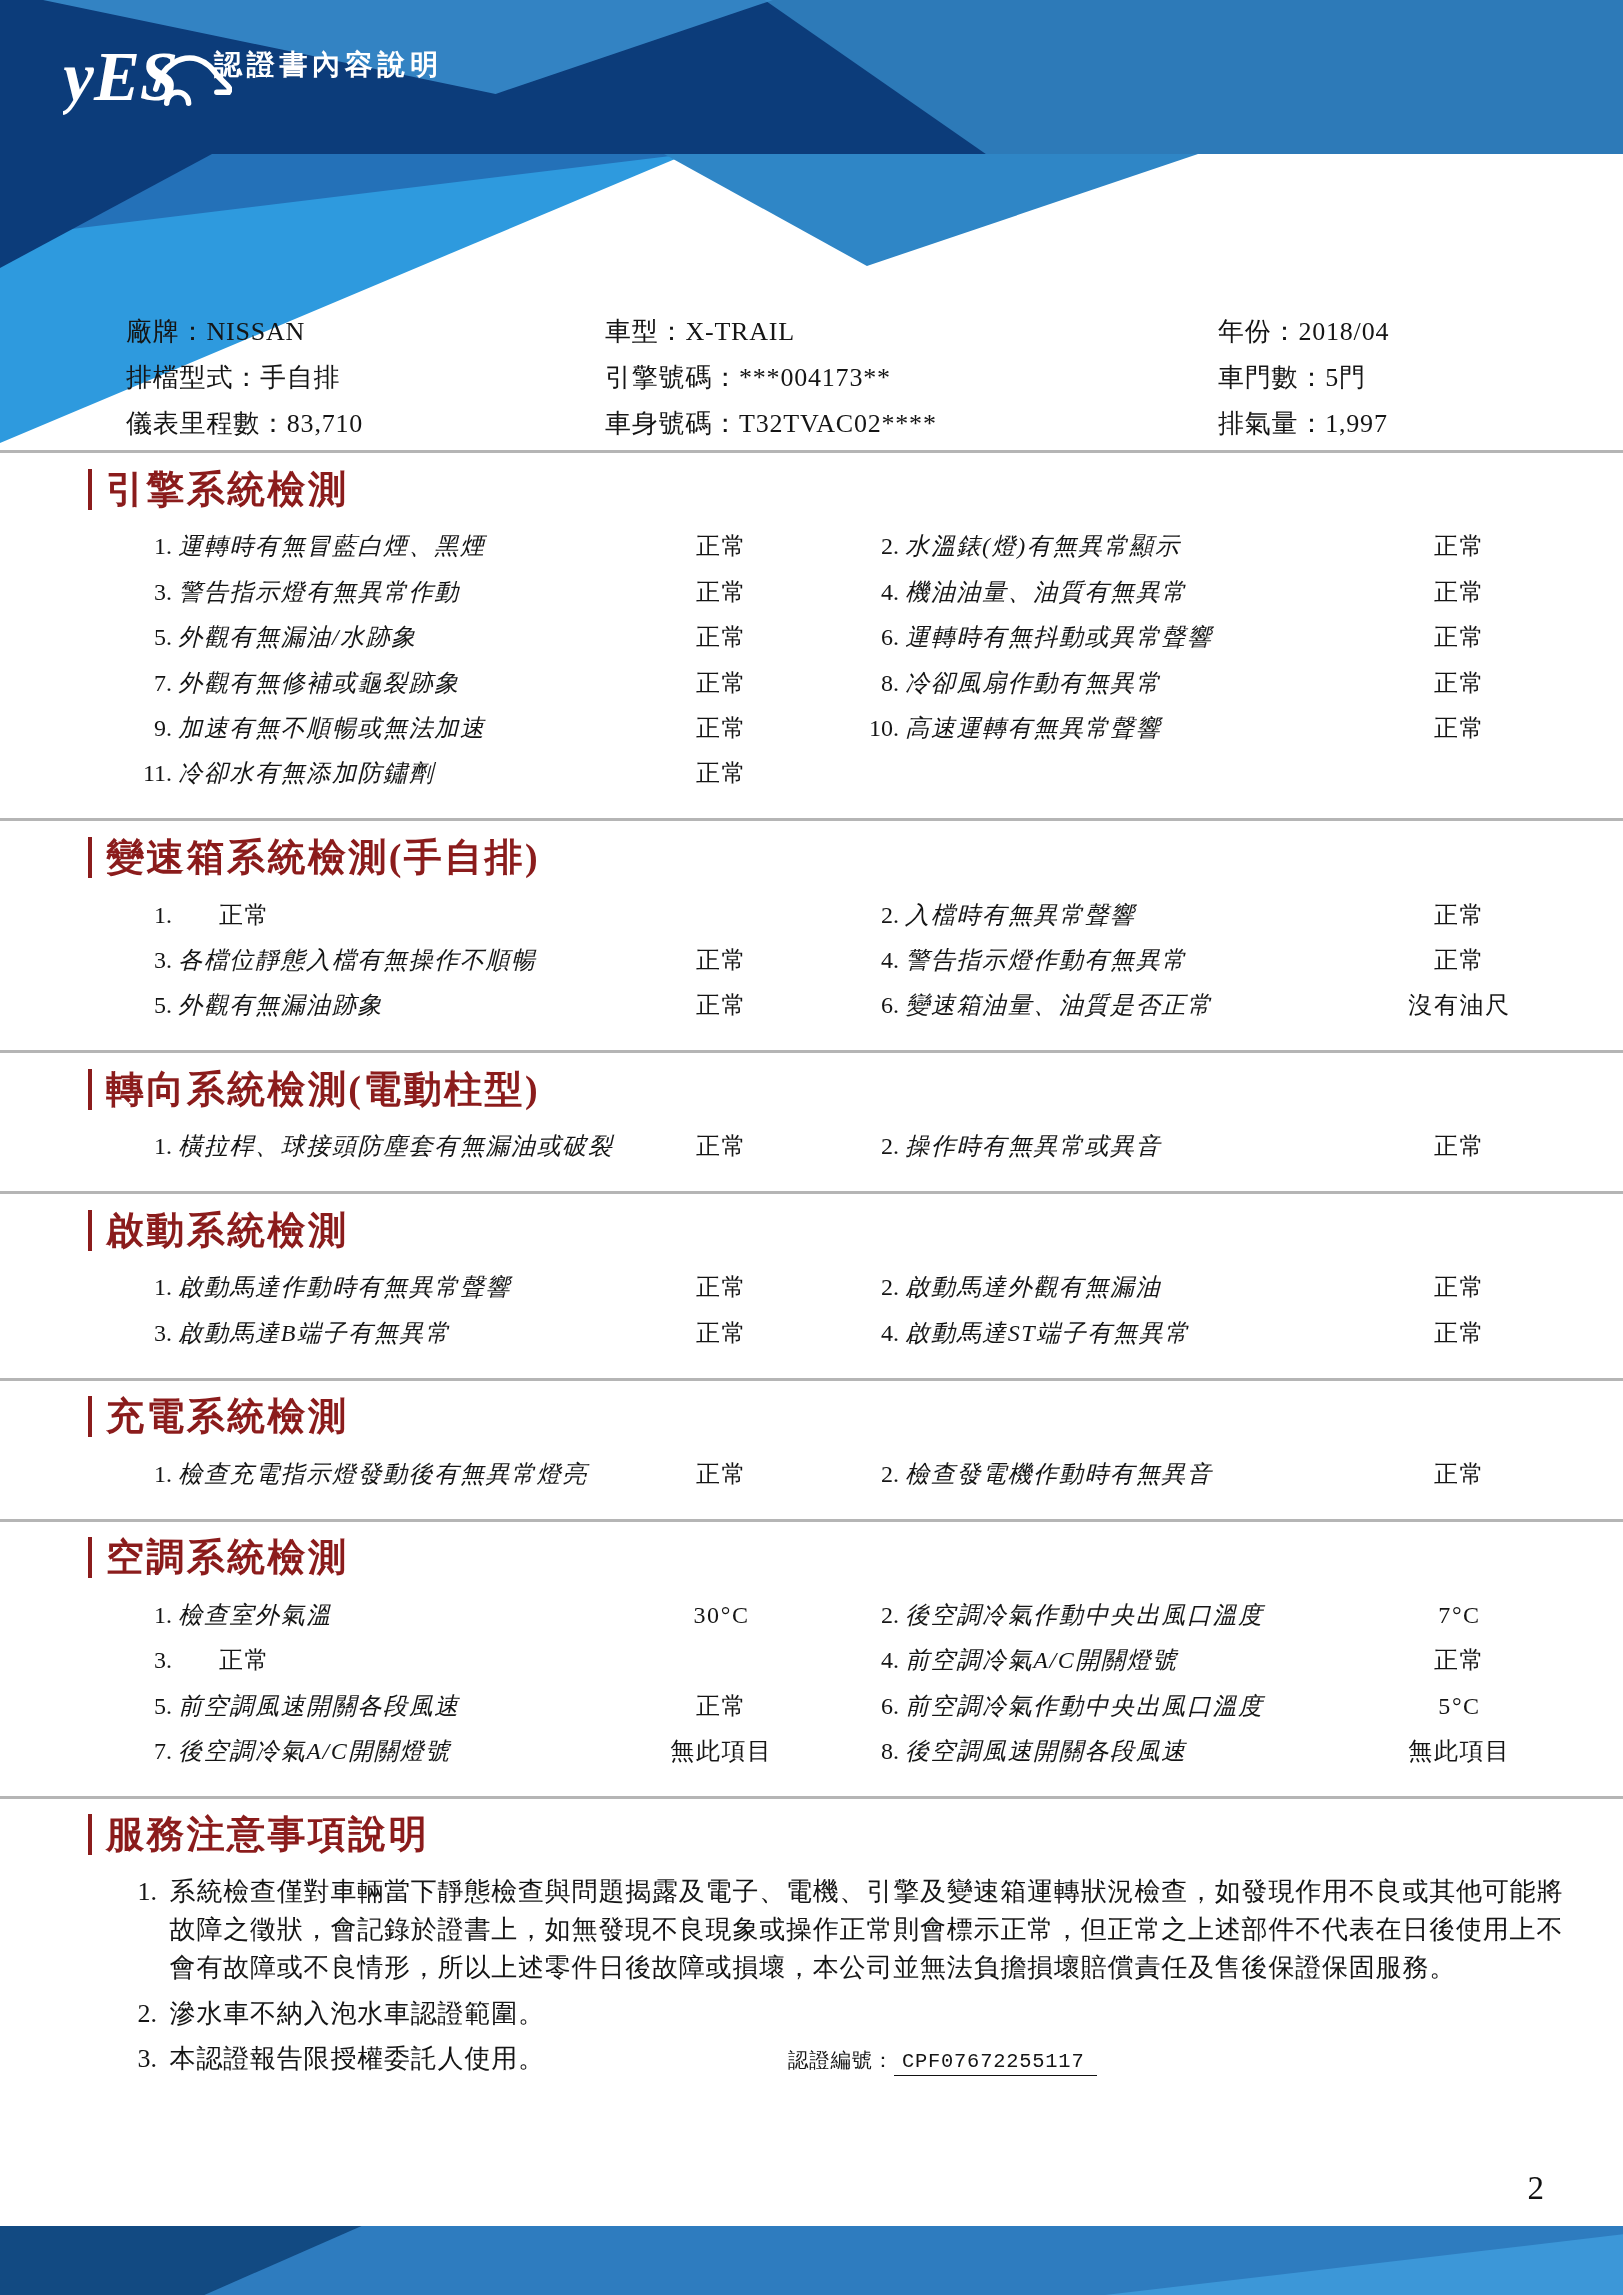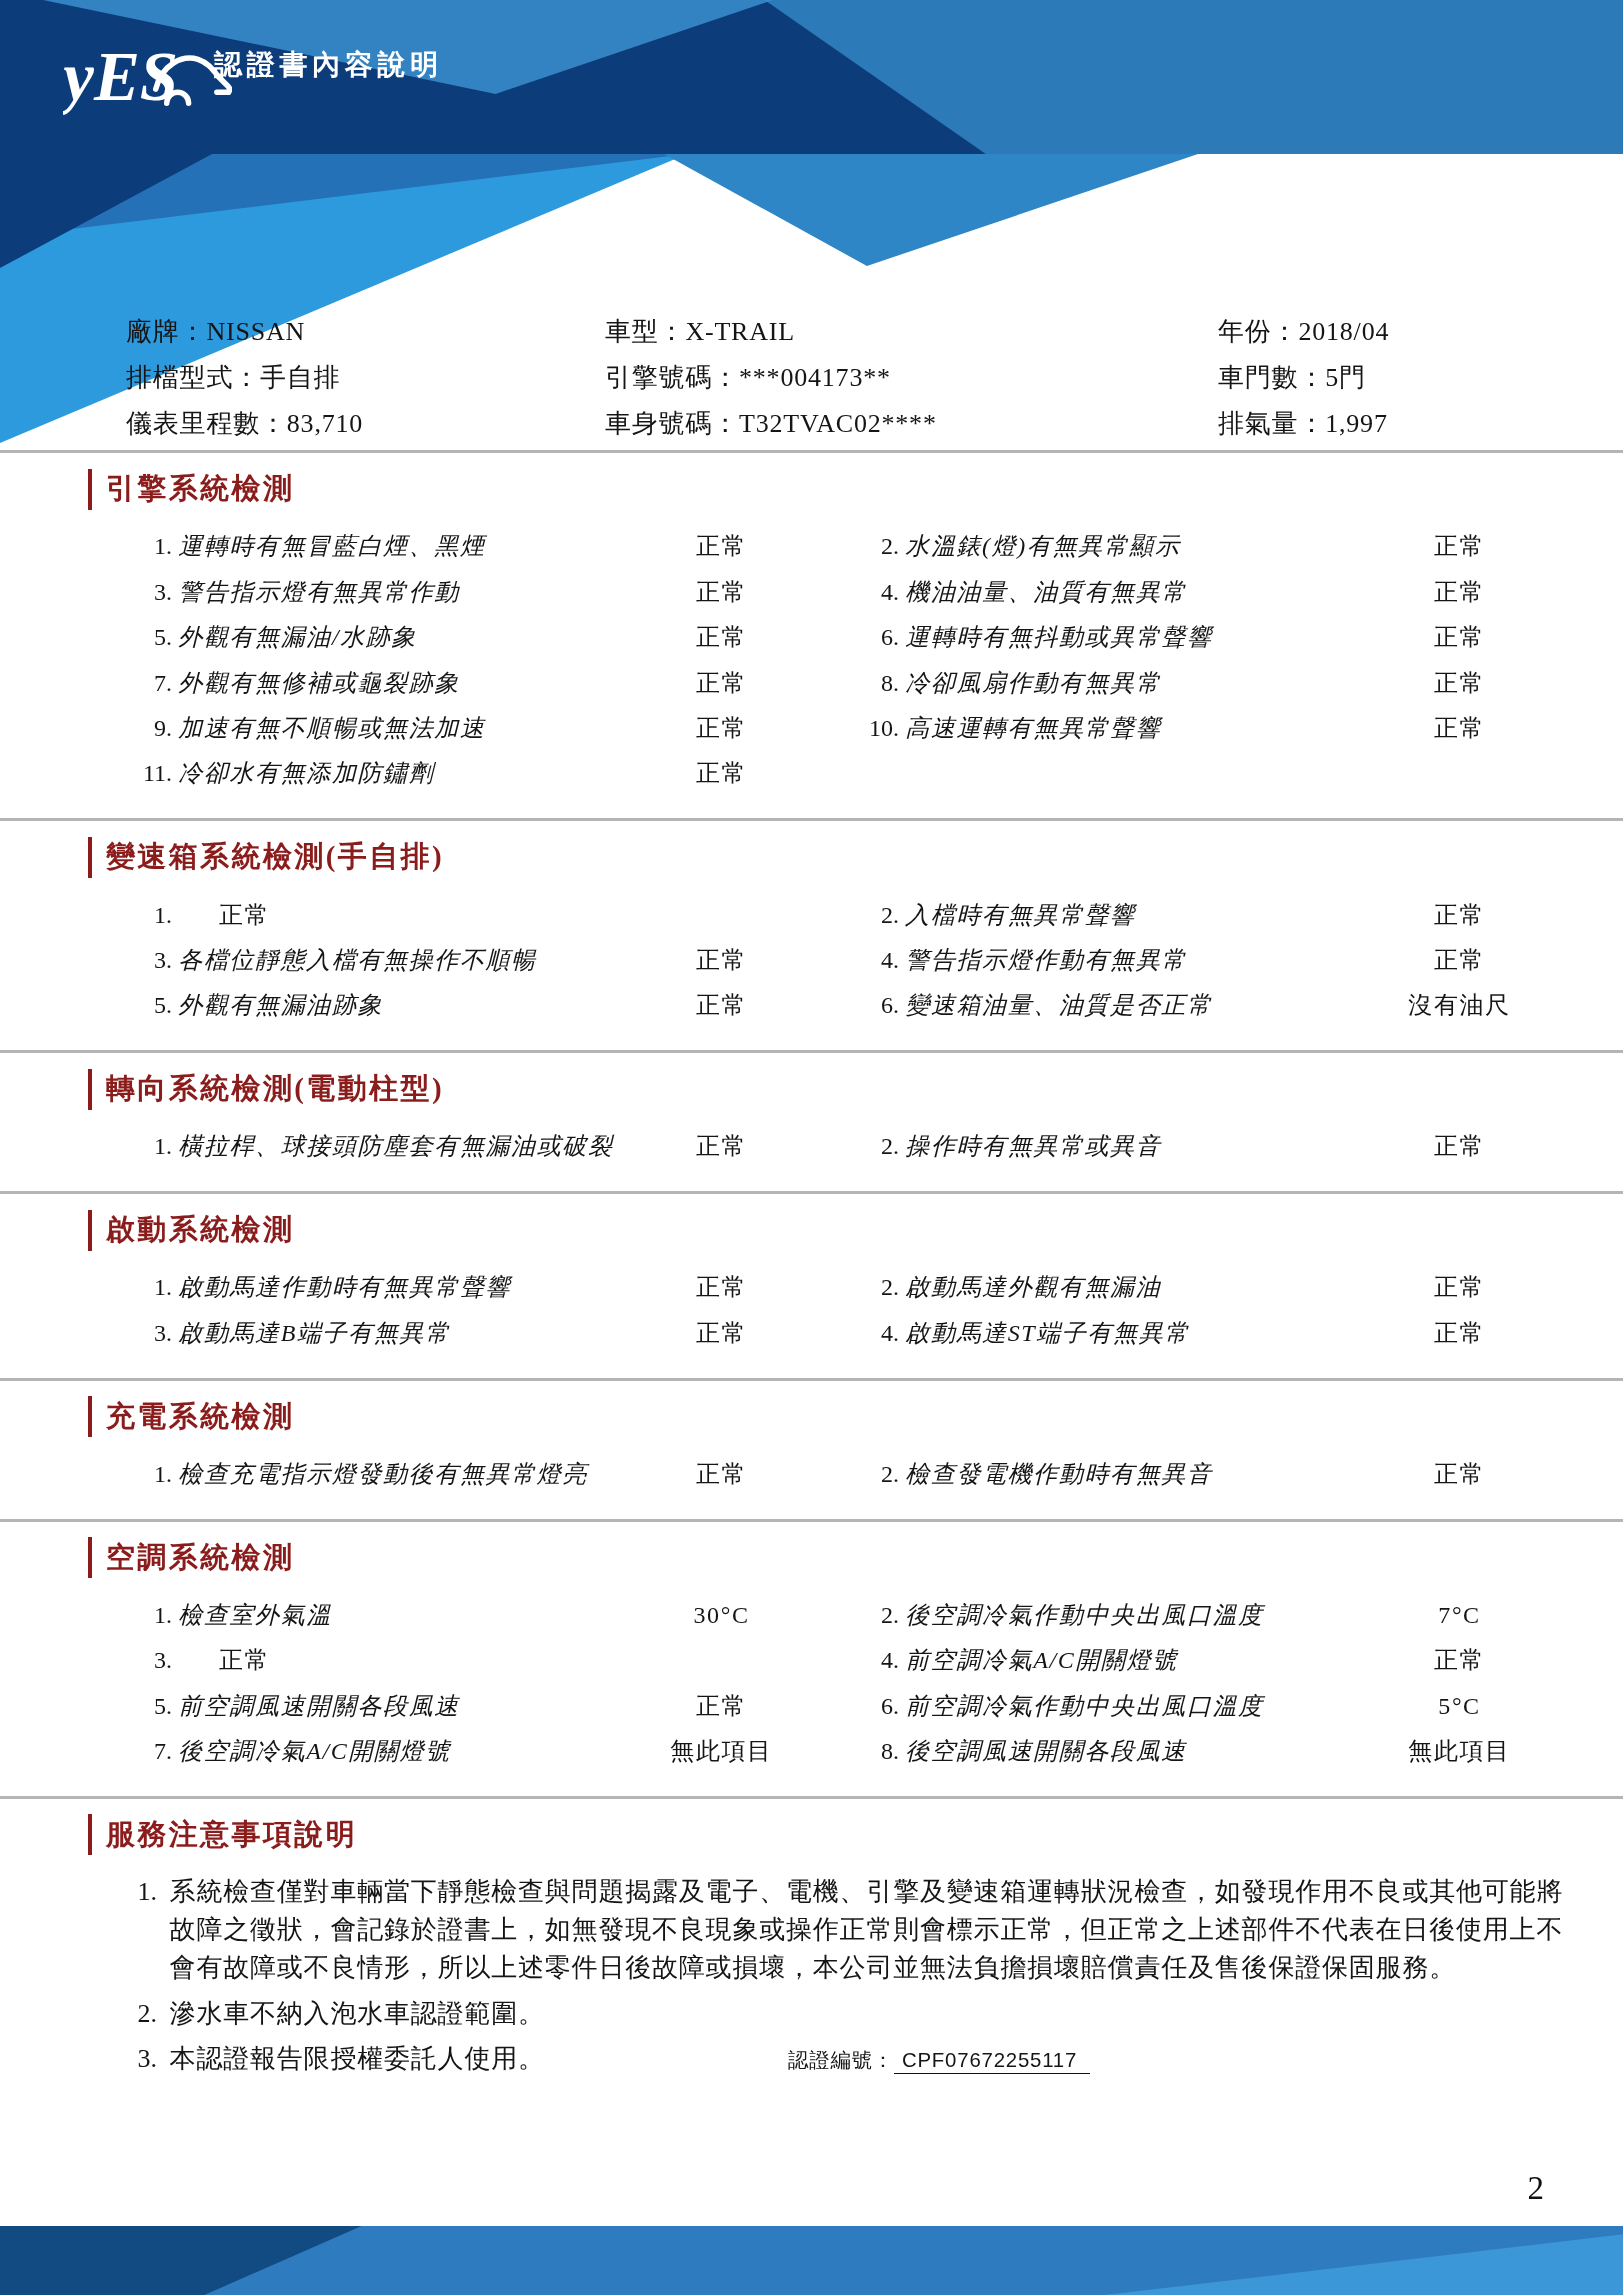--- a/index.html
+++ b/index.html
@@ -27,34 +27,34 @@
     letter-spacing:4.7px;white-space:nowrap;}
   
   .content{position:absolute;top:309px;left:0;width:1623px;}
   .veh{display:grid;grid-template-columns:479px 613px 406px;margin-left:126px;
     font-size:26px;line-height:46px;letter-spacing:0.8px;}
   .veh .cell{white-space:nowrap;}
   .divider{height:3.1px;background:#b5b5b5;width:1623px;margin-top:3.1px;}
   .section{padding:14px 0 23.6px 0;}
   .sec-title{display:flex;align-items:center;margin-left:88px;height:44px;}
   .sec-bar{width:3.9px;height:41px;background:#8b1c1c;margin-right:14px;}
-  .sec-text{font-size:29px;font-weight:bold;color:#8b1c1c;letter-spacing:2.4px;white-space:nowrap;}
+  .sec-text{font-size:38px;font-weight:bold;color:#8b1c1c;letter-spacing:2.4px;white-space:nowrap;}
   .items{display:grid;grid-template-columns:668px 679px;column-gap:59px;row-gap:9.4px;
     margin:17.3px 0 0 126px;font-size:24px;}
   .item{display:flex;align-items:baseline;line-height:36px;}
   .item .no{width:46px;text-align:right;flex:none;}
   .item .label{flex:1;padding-left:6.3px;letter-spacing:1.6px;white-space:nowrap;font-style:italic;}
   .item .result{flex:none;min-width:145px;text-align:center;letter-spacing:1.6px;white-space:nowrap;}
   
   .notes-body{margin:15.7px 0 0 115px;width:1469px;font-size:26px;}
   .note{display:flex;margin-bottom:7.9px;}
   .note .n{width:42px;text-align:right;flex:none;line-height:38px;}
   .note .txt{flex:1;padding-left:12.6px;line-height:38px;letter-spacing:0.8px;}
   .cert{font-size:20.4px;margin-left:236px;white-space:nowrap;}
-  .cert-value{font-family:Liberation Sans, sans-serif;border-bottom:1.6px solid #111;
+  .cert-value{font-family:Liberation Mono, monospace;border-bottom:1.6px solid #111;
     padding:0 12.6px 1.6px 7.9px;}
   .page-num{position:absolute;right:79px;bottom:88px;font-size:33px;color:#111;}
   
   .ftr{position:absolute;bottom:0;left:0;width:1623px;height:69px;background:#2e7cbf;}
   .ftr-dark{position:absolute;top:0;left:0;width:393px;height:69px;background:#124a82;
     clip-path:polygon(0 0,92% 0,52% 100%,0 100%);}
   .ftr-bright{position:absolute;bottom:0;right:0;width:518px;height:69px;background:#3c97d8;
     clip-path:polygon(0 100%,100% 100%,100% 12%);}
 </style>
 </head>

